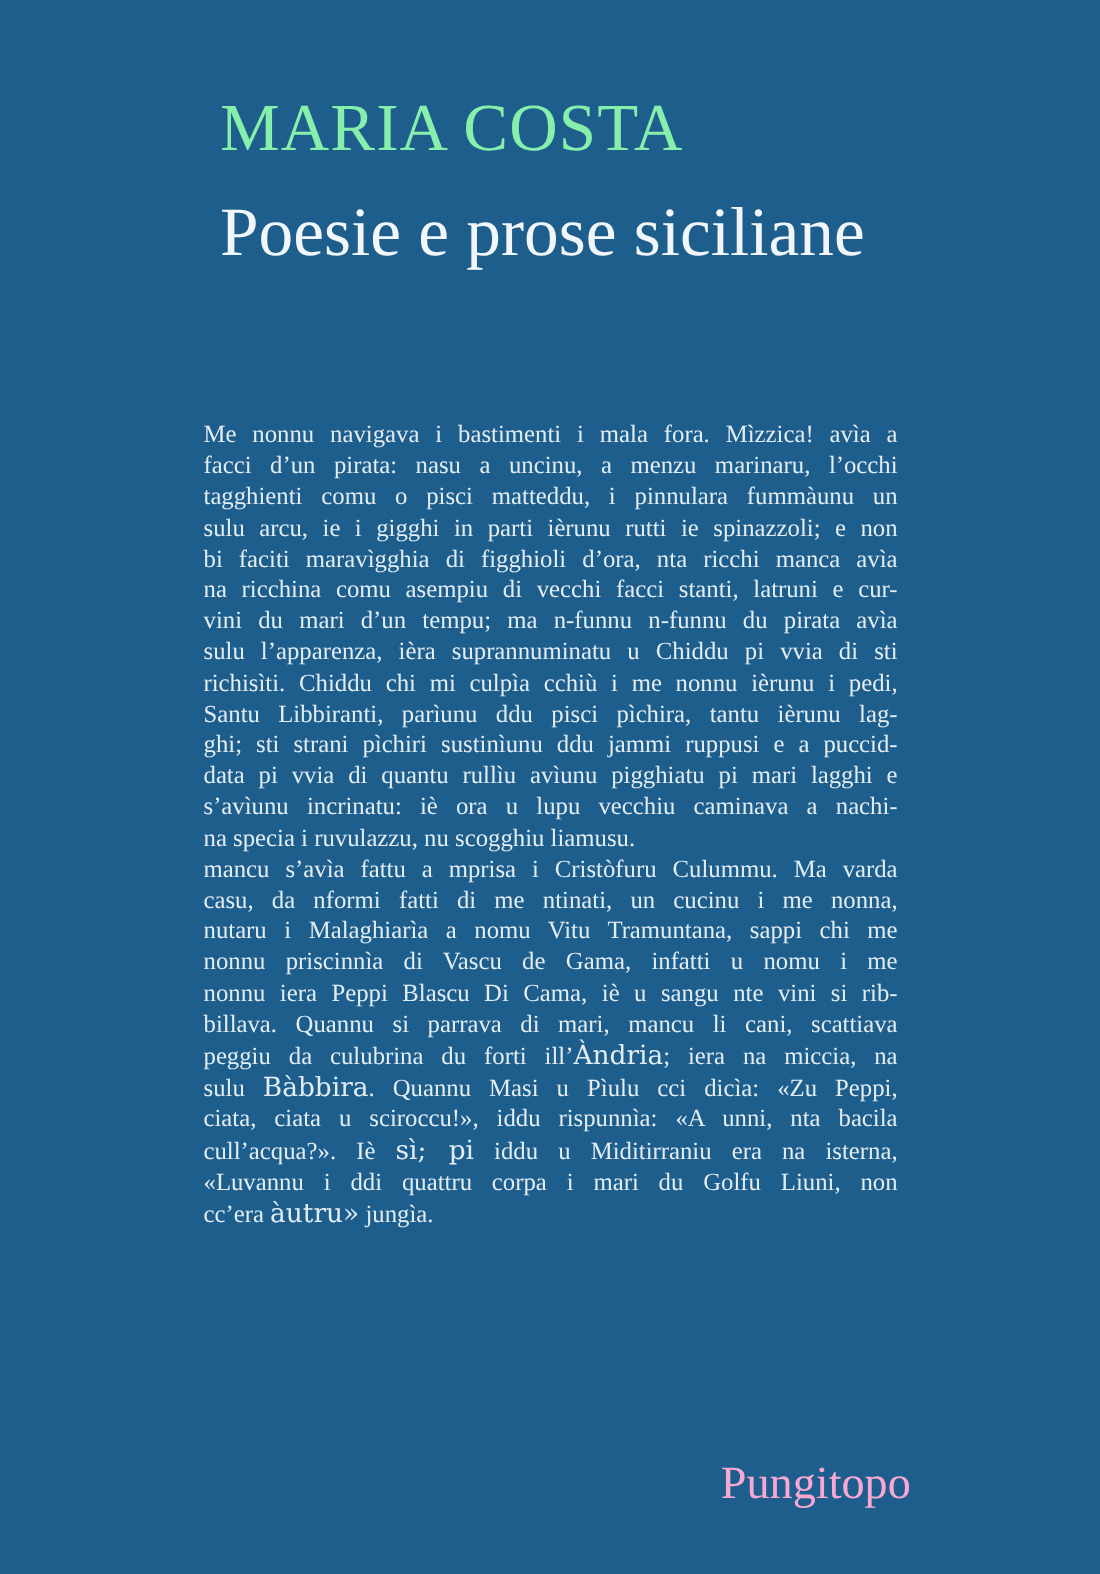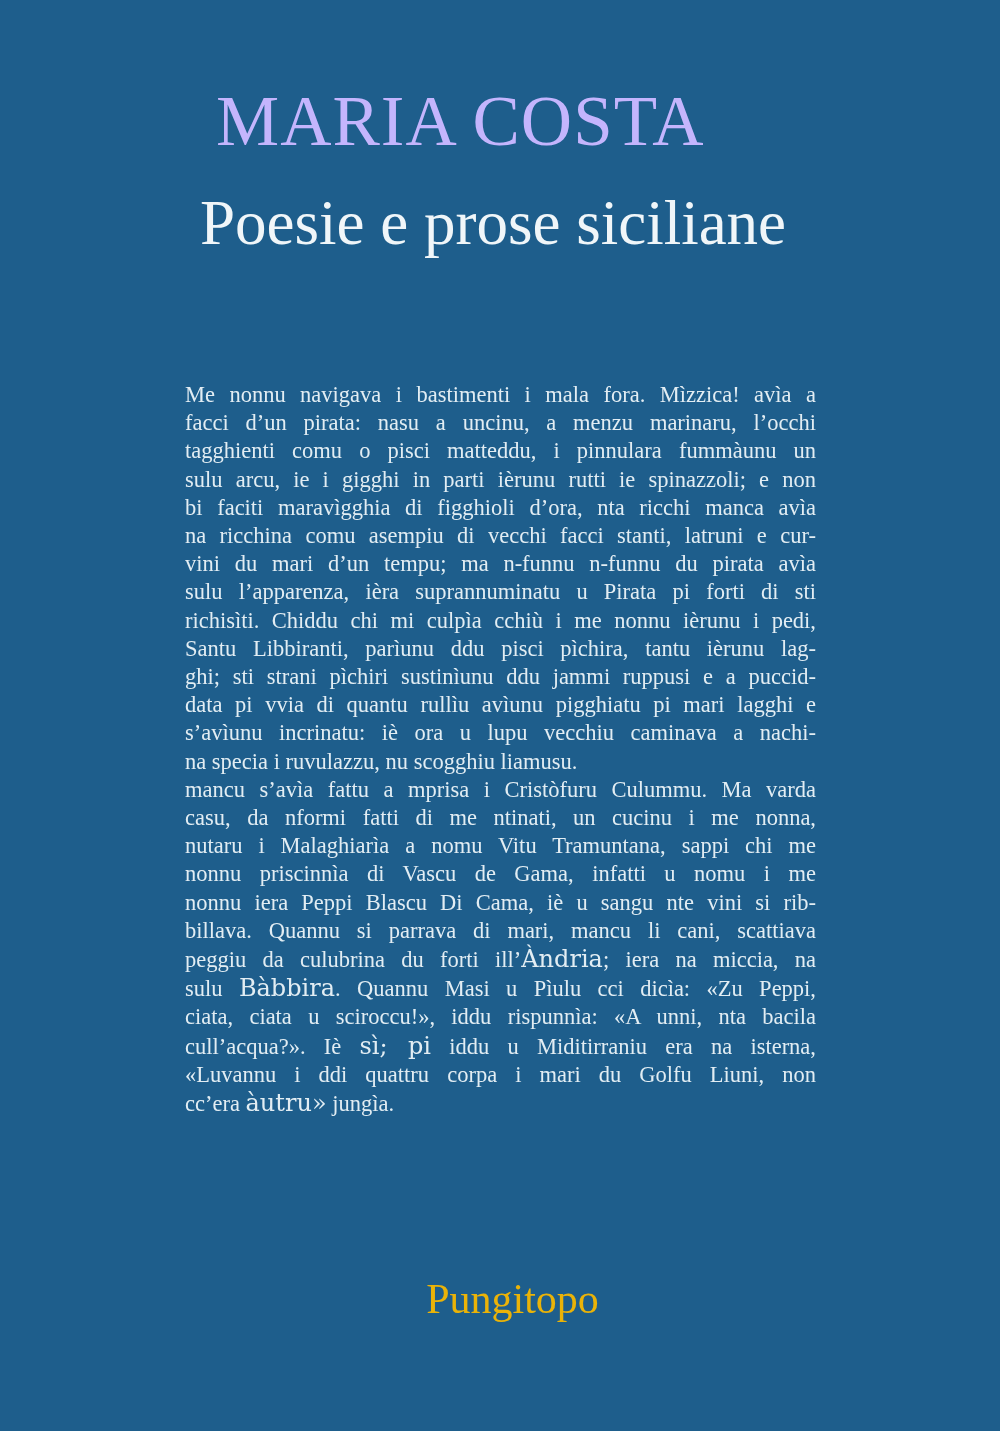--- a/index.html
+++ b/index.html
@@ -7,32 +7,32 @@
     position: relative;
     width: 1000px;
     height: 1431px;
     margin: 0 auto;
     background: #1E5E8C;
     font-family: "Liberation Serif", serif;
     overflow: hidden;
   }
   .title {
     position: absolute;
-    left: 216px;
+    left: 200px;
     top: 86px;
-    font-size: 71px;
+    font-size: 61px;
     line-height: 1;
     letter-spacing: 1px;
-    color: #c4b5fd;
+    color: #86efac;
     white-space: nowrap;
   }
   .subtitle {
     position: absolute;
     left: 200px;
-    top: 192px;
+    top: 180px;
     font-size: 63px;
     line-height: 1;
     color: #F0F6F9;
     white-space: nowrap;
   }
   .bodytext {
     position: absolute;
     left: 185px;
     top: 381px;
     width: 631px;
@@ -48,43 +48,43 @@
   .line.para-end {
     text-align-last: left;
   }
   .alt {
     font-family: "DejaVu Serif", serif;
     font-size: 24px;
   }
   .publisher {
     position: absolute;
     left: 197px;
-    top: 1278px;
+    top: 1328px;
     width: 631px;
-    text-align: center;
+    text-align: right;
     font-size: 42px;
     line-height: 1;
-    color: #eab308;
+    color: #f9a8d4;
   }
 </style>
 </head>
 <body>
 
 <div class="page">
   <div class="title">MARIA COSTA</div>
   <div class="subtitle">Poesie e prose siciliane</div>
   <div class="bodytext" id="body-text">
       <div class="line"><span>Me nonnu navigava i bastimenti i mala fora. Mìzzica! avìa a</span></div>
       <div class="line"><span>facci d’un pirata: nasu a uncinu, a menzu marinaru, l’occhi</span></div>
       <div class="line"><span>tagghienti comu o pisci matteddu, i pinnulara fummàunu un</span></div>
       <div class="line"><span>sulu arcu, ie i gigghi in parti ièrunu rutti ie spinazzoli; e non</span></div>
       <div class="line"><span>bi faciti maravìgghia di figghioli d’ora, nta ricchi manca avìa</span></div>
       <div class="line"><span>na ricchina comu asempiu di vecchi facci stanti, latruni e cur-</span></div>
       <div class="line"><span>vini du mari d’un tempu; ma n-funnu n-funnu du pirata avìa</span></div>
-      <div class="line"><span>sulu l’apparenza, ièra suprannuminatu u Pirata pi forti di sti</span></div>
+      <div class="line"><span>sulu l’apparenza, ièra suprannuminatu u Chiddu pi vvia di sti</span></div>
       <div class="line"><span>richisìti. Chiddu chi mi culpìa cchiù i me nonnu ièrunu i pedi,</span></div>
       <div class="line"><span>Santu Libbiranti, parìunu ddu pisci pìchira, tantu ièrunu lag-</span></div>
       <div class="line"><span>ghi; sti strani pìchiri sustinìunu ddu jammi ruppusi e a puccid-</span></div>
       <div class="line"><span>data pi vvia di quantu rullìu avìunu pigghiatu pi mari lagghi e</span></div>
       <div class="line"><span>s’avìunu incrinatu: iè ora u lupu vecchiu caminava a nachi-</span></div>
       <div class="line para-end"><span>na specia i ruvulazzu, nu scogghiu liamusu.</span></div>
       <div class="line"><span>mancu s’avìa fattu a mprisa i Cristòfuru Culummu. Ma varda</span></div>
       <div class="line"><span>casu, da nformi fatti di me ntinati, un cucinu i me nonna,</span></div>
       <div class="line"><span>nutaru i Malaghiarìa a nomu Vitu Tramuntana, sappi chi me</span></div>
       <div class="line"><span>nonnu priscinnìa di Vascu de Gama, infatti u nomu i me</span></div>

